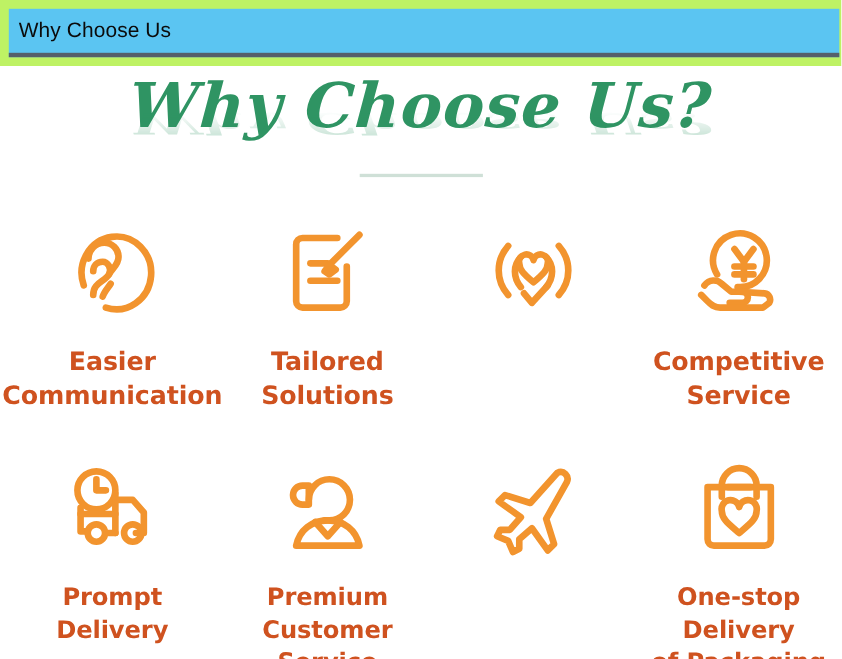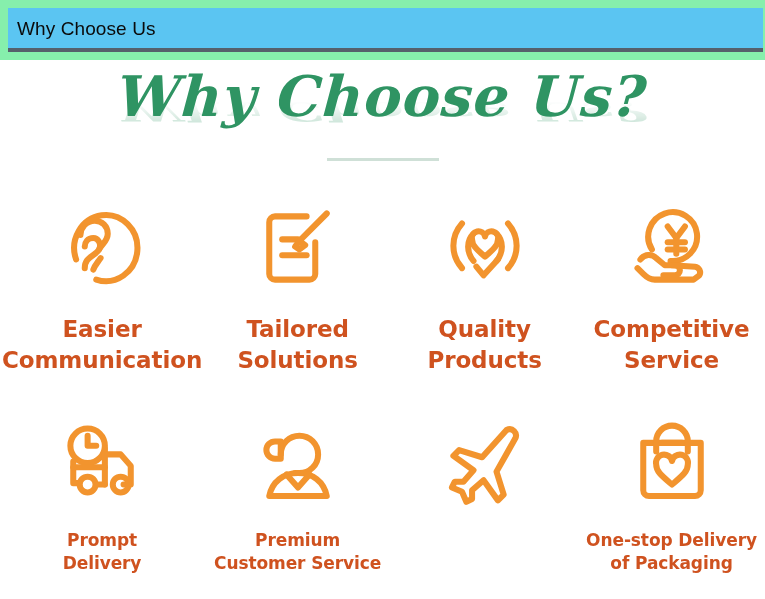--- a/index.html
+++ b/index.html
@@ -14,21 +14,21 @@
     font-family: "Liberation Sans", sans-serif;
     position: relative;
   }
 
   
   .topbar-wrap {
     position: absolute;
     left: 0; top: 0;
     width: 765px;
     height: 60px;
-    background: #86efac;
+    background: #bef264;
     box-sizing: border-box;
     padding: 8px 2px 0 8px;
   }
   .topbar {
     width: 100%;
     height: 44px;
     background: #5bc5f2;
     border-bottom: 4px solid #55606b;
     box-sizing: border-box;
     display: flex;
@@ -131,21 +131,21 @@
     text-align: center;
     font-family: "DejaVu Sans", sans-serif;
     font-weight: 700;
     font-size: 23px;
     line-height: 1.35;
     color: #cf521f;
     letter-spacing: -0.1px;
     padding: 0 2px;
     white-space: pre-line;
   }
-  .grid .row2 .label { font-size: 17px; }
+  .grid .row2 .label { font-size: 22px; }
 </style>
 </head>
 <body>
 
 <div class="topbar-wrap">
   <div class="topbar">
     <span class="topbar-title">Why Choose Us</span>
   </div>
 </div>
 
@@ -190,22 +190,20 @@
     <div class="icon-box">
       <svg width="92" height="92" viewBox="0 0 64 64" fill="none" stroke="#f2942e" stroke-width="4.2" stroke-linecap="round" stroke-linejoin="round">
         <path d="M24 22 c-5 5 -5 13 0 19"></path>
         <path d="M40 22 c5 5 5 13 0 19"></path>
         <path d="M16 15 c-8 9 -8 22 0 31"></path>
         <path d="M48 15 c8 9 8 22 0 31"></path>
         <path d="M32 38 c-6 -5 -9 -8 -9 -12 a4.6 4.6 0 0 1 9 -2 a4.6 4.6 0 0 1 9 2 c0 4 -3 7 -9 12 z"></path>
         <path d="M26 45 l5 6 l10 -11"></path>
       </svg>
     </div>
-    <div class="label">Quality
-Products</div>
   </div>
 
   <div class="cell row1">
     <div class="icon-box">
       <svg width="92" height="92" viewBox="0 0 64 64" fill="none" stroke="#f2942e" stroke-width="4.2" stroke-linecap="round" stroke-linejoin="round">
         <path d="M18 33 a17 17 0 1 1 13 8"></path>
         <path d="M29 17 l6 8 l6 -8"></path>
         <path d="M35 25 v11"></path>
         <path d="M29 28 h12"></path>
         <path d="M29 33 h12"></path>

